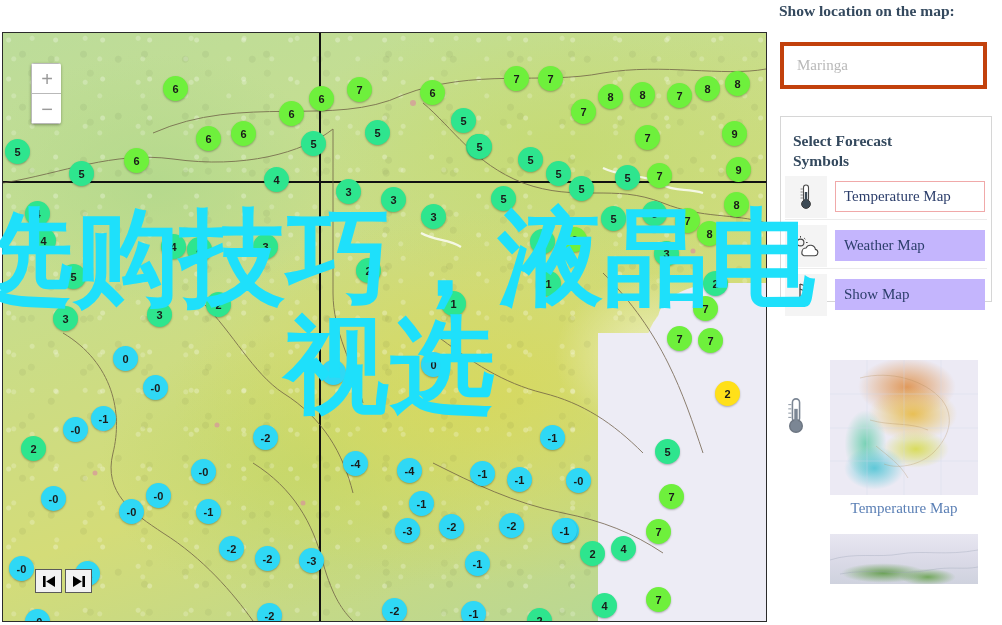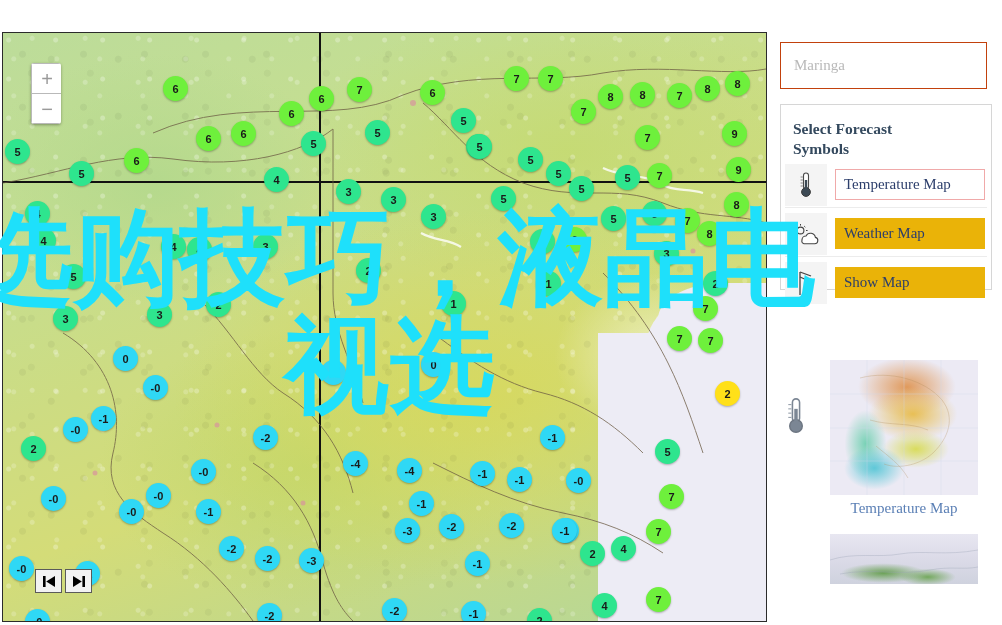--- a/index.html
+++ b/index.html
@@ -128,31 +128,31 @@
     padding:0 0 0 0;box-sizing:border-box;
   }
   #side-title{
     position:absolute;left:7px;top:2px;width:218px;
     font-family:"Liberation Serif", serif;
     font-size:15.5px;font-weight:bold;color:#34495e;
     white-space:nowrap;
   }
   #loc-input{
     position:absolute;left:8px;top:42px;width:207px;height:47px;
-    border:1px solid #c2410c;background:#fff;box-sizing:border-box;
+    border:4px solid #c2410c;background:#fff;box-sizing:border-box;
     font-family:"Liberation Serif", serif;
     font-size:15px;color:#b9b9b9;
     padding:0 8px 0 13px;
     line-height:45px;
     outline:none;
   }
   #loc-input::placeholder{color:#b9b9b9;opacity:1;}
 
   #symbols-box{
-    position:absolute;left:8px;top:104px;width:212px;height:186px;
+    position:absolute;left:8px;top:116px;width:212px;height:186px;
     border:1px solid #d6d6d6;background:#fff;box-sizing:border-box;
   }
   #symbols-title{
     padding:14px 0 0 12px;
     font-family:"Liberation Serif", serif;
     font-size:15.5px;font-weight:bold;color:#34495e;
     line-height:1.28;
     width:150px;
   }
   .sym-row{
@@ -164,21 +164,21 @@
     background:#f4f4f4;
     display:flex;align-items:center;justify-content:center;
     flex:0 0 auto;
   }
   .sym-lbl{
     flex:1;margin-left:8px;margin-right:6px;
     font-family:"Liberation Serif", serif;
     font-size:15px;color:#2c3e6b;
     padding:6px 4px 6px 8px;
     border:1px solid transparent;
-    background:#eab308;
+    background:#c4b5fd;
   }
   .sym-row.sel .sym-lbl{border:1px solid #f0a9a9;background:#fff;}
   .sym-sep{height:1px;background:#ececec;margin:0 4px;}
 
   
   #thumbs{position:absolute;left:0;top:348px;width:230px;}
   .thumb-wrap{position:relative;margin-bottom:4px;}
   .thumb-ico{
     position:absolute;left:12px;top:48px;width:26px;height:40px;
   }
@@ -387,20 +387,21 @@
     </div>
 
     <div id="overlay">
       <div class="ln" id="ov1">选购技巧，液晶电</div>
       <div class="ln" id="ov2">视选</div>
     </div>
   </div>
 
   <div id="side">
 
+    <div id="side-title">Show location on the map:</div>
 
     <input id="loc-input" type="text" placeholder="Maringa" style="">
 
     <div id="symbols-box">
       <div id="symbols-title">Select Forecast Symbols</div>
 
       <div class="sym-row sel">
         <div class="sym-ico">
           <svg width="16" height="28" viewBox="0 0 16 28">
             <rect x="5.5" y="2" width="5" height="16" rx="2.5" fill="#fff" stroke="#4a4a4a" stroke-width="1.1"></rect>

